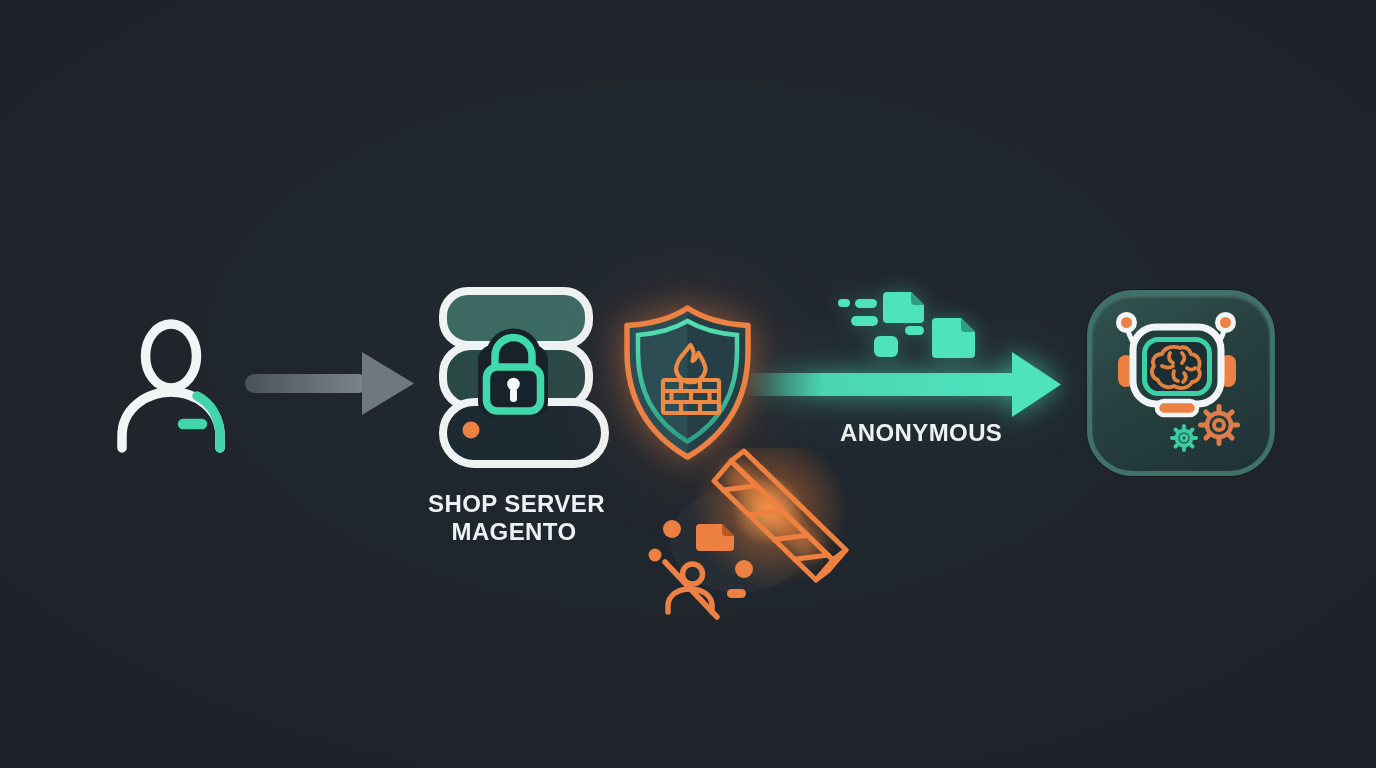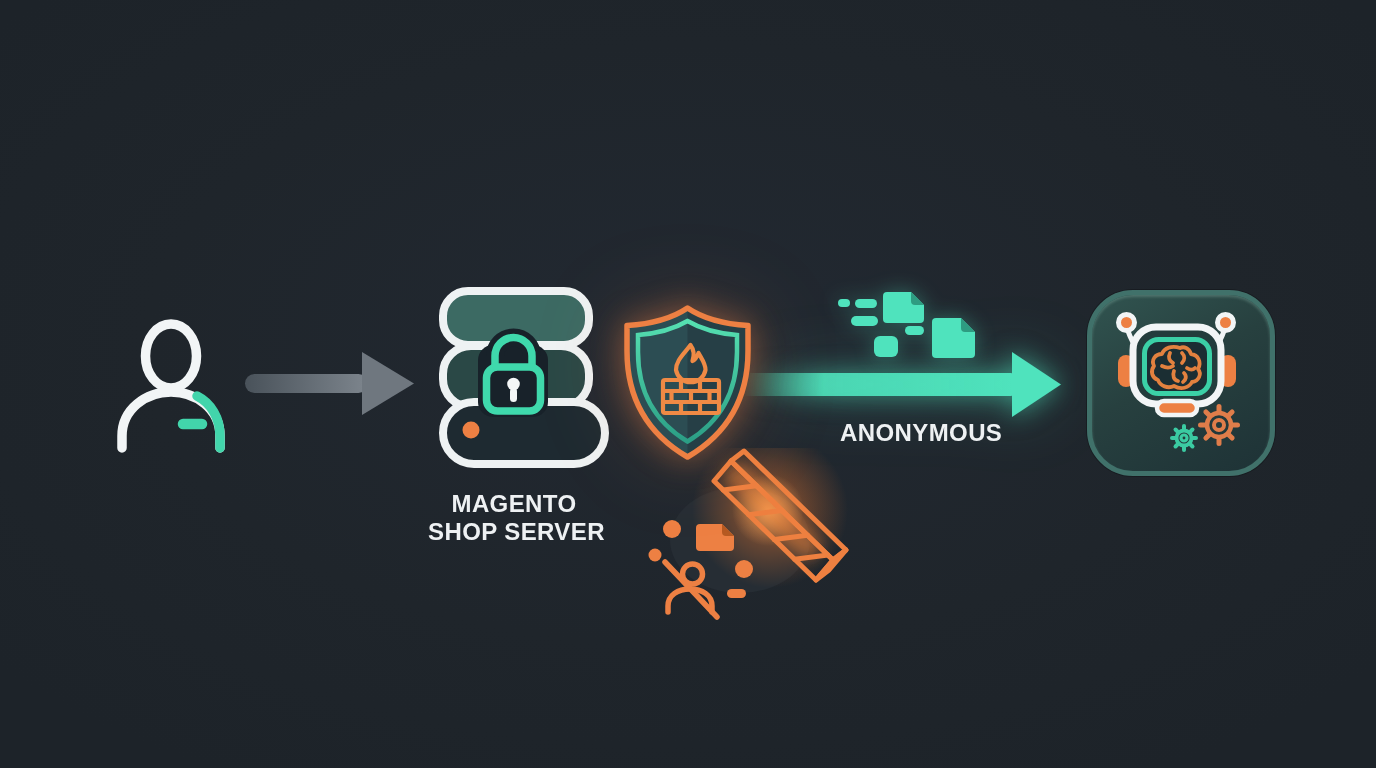--- a/index.html
+++ b/index.html
@@ -60,22 +60,22 @@
       <rect x="43" y="62" width="70" height="72" rx="15" fill="#18222a"></rect>
       <path d="M 60,86 L 60,73 A 18.5,18.5 0 0 1 97,73 L 97,86" fill="none" stroke="#18222a" stroke-width="18"></path>
       <path d="M 60,86 L 60,73 A 18.5,18.5 0 0 1 97,73 L 97,86" fill="none" stroke="#3fd9ac" stroke-width="7.5"></path>
       <rect x="51.5" y="84" width="54" height="44" rx="11" fill="#18222a" stroke="#3fd9ac" stroke-width="7.5"></rect>
       <circle cx="78.5" cy="101" r="6.3" fill="#f4f7f7"></circle>
       <rect x="75" y="105" width="7" height="14" rx="3.5" fill="#f4f7f7"></rect>
     </g>
   </svg>
 
   <div class="abs label center" style="left:428px;top:490px;width:172px">
+    <div>SHOP SERVER</div>
     <div>MAGENTO</div>
-    <div>SHOP SERVER</div>
   </div>
 
   <svg class="abs" style="left:618px;top:448px" width="265" height="195" viewBox="0 0 265 195">
     <defs>
       <radialGradient id="og1">
           <stop offset="0" stop-color="rgba(255,128,48,.55)"></stop>
           <stop offset="1" stop-color="rgba(255,128,48,0)"></stop>
         </radialGradient>
       <radialGradient id="og2">
           <stop offset="0" stop-color="rgba(255,172,96,.75)"></stop>

